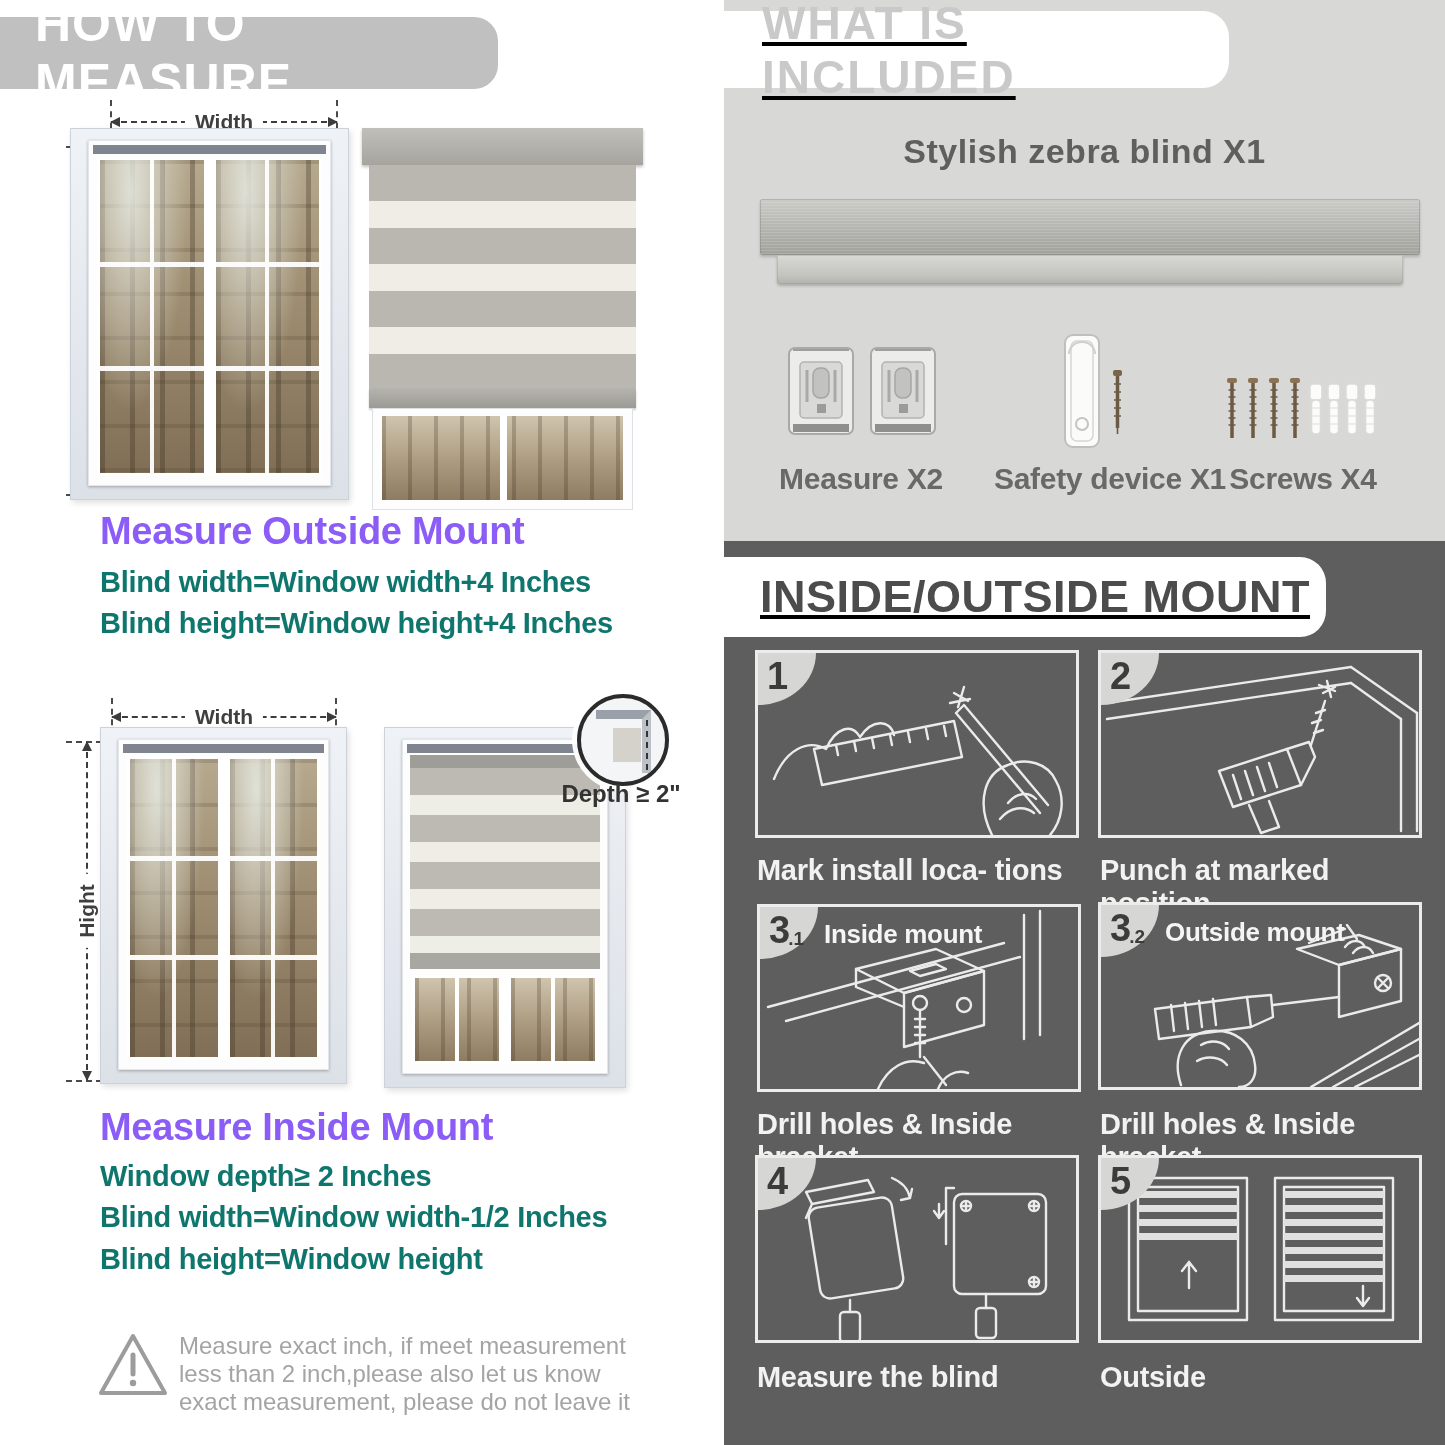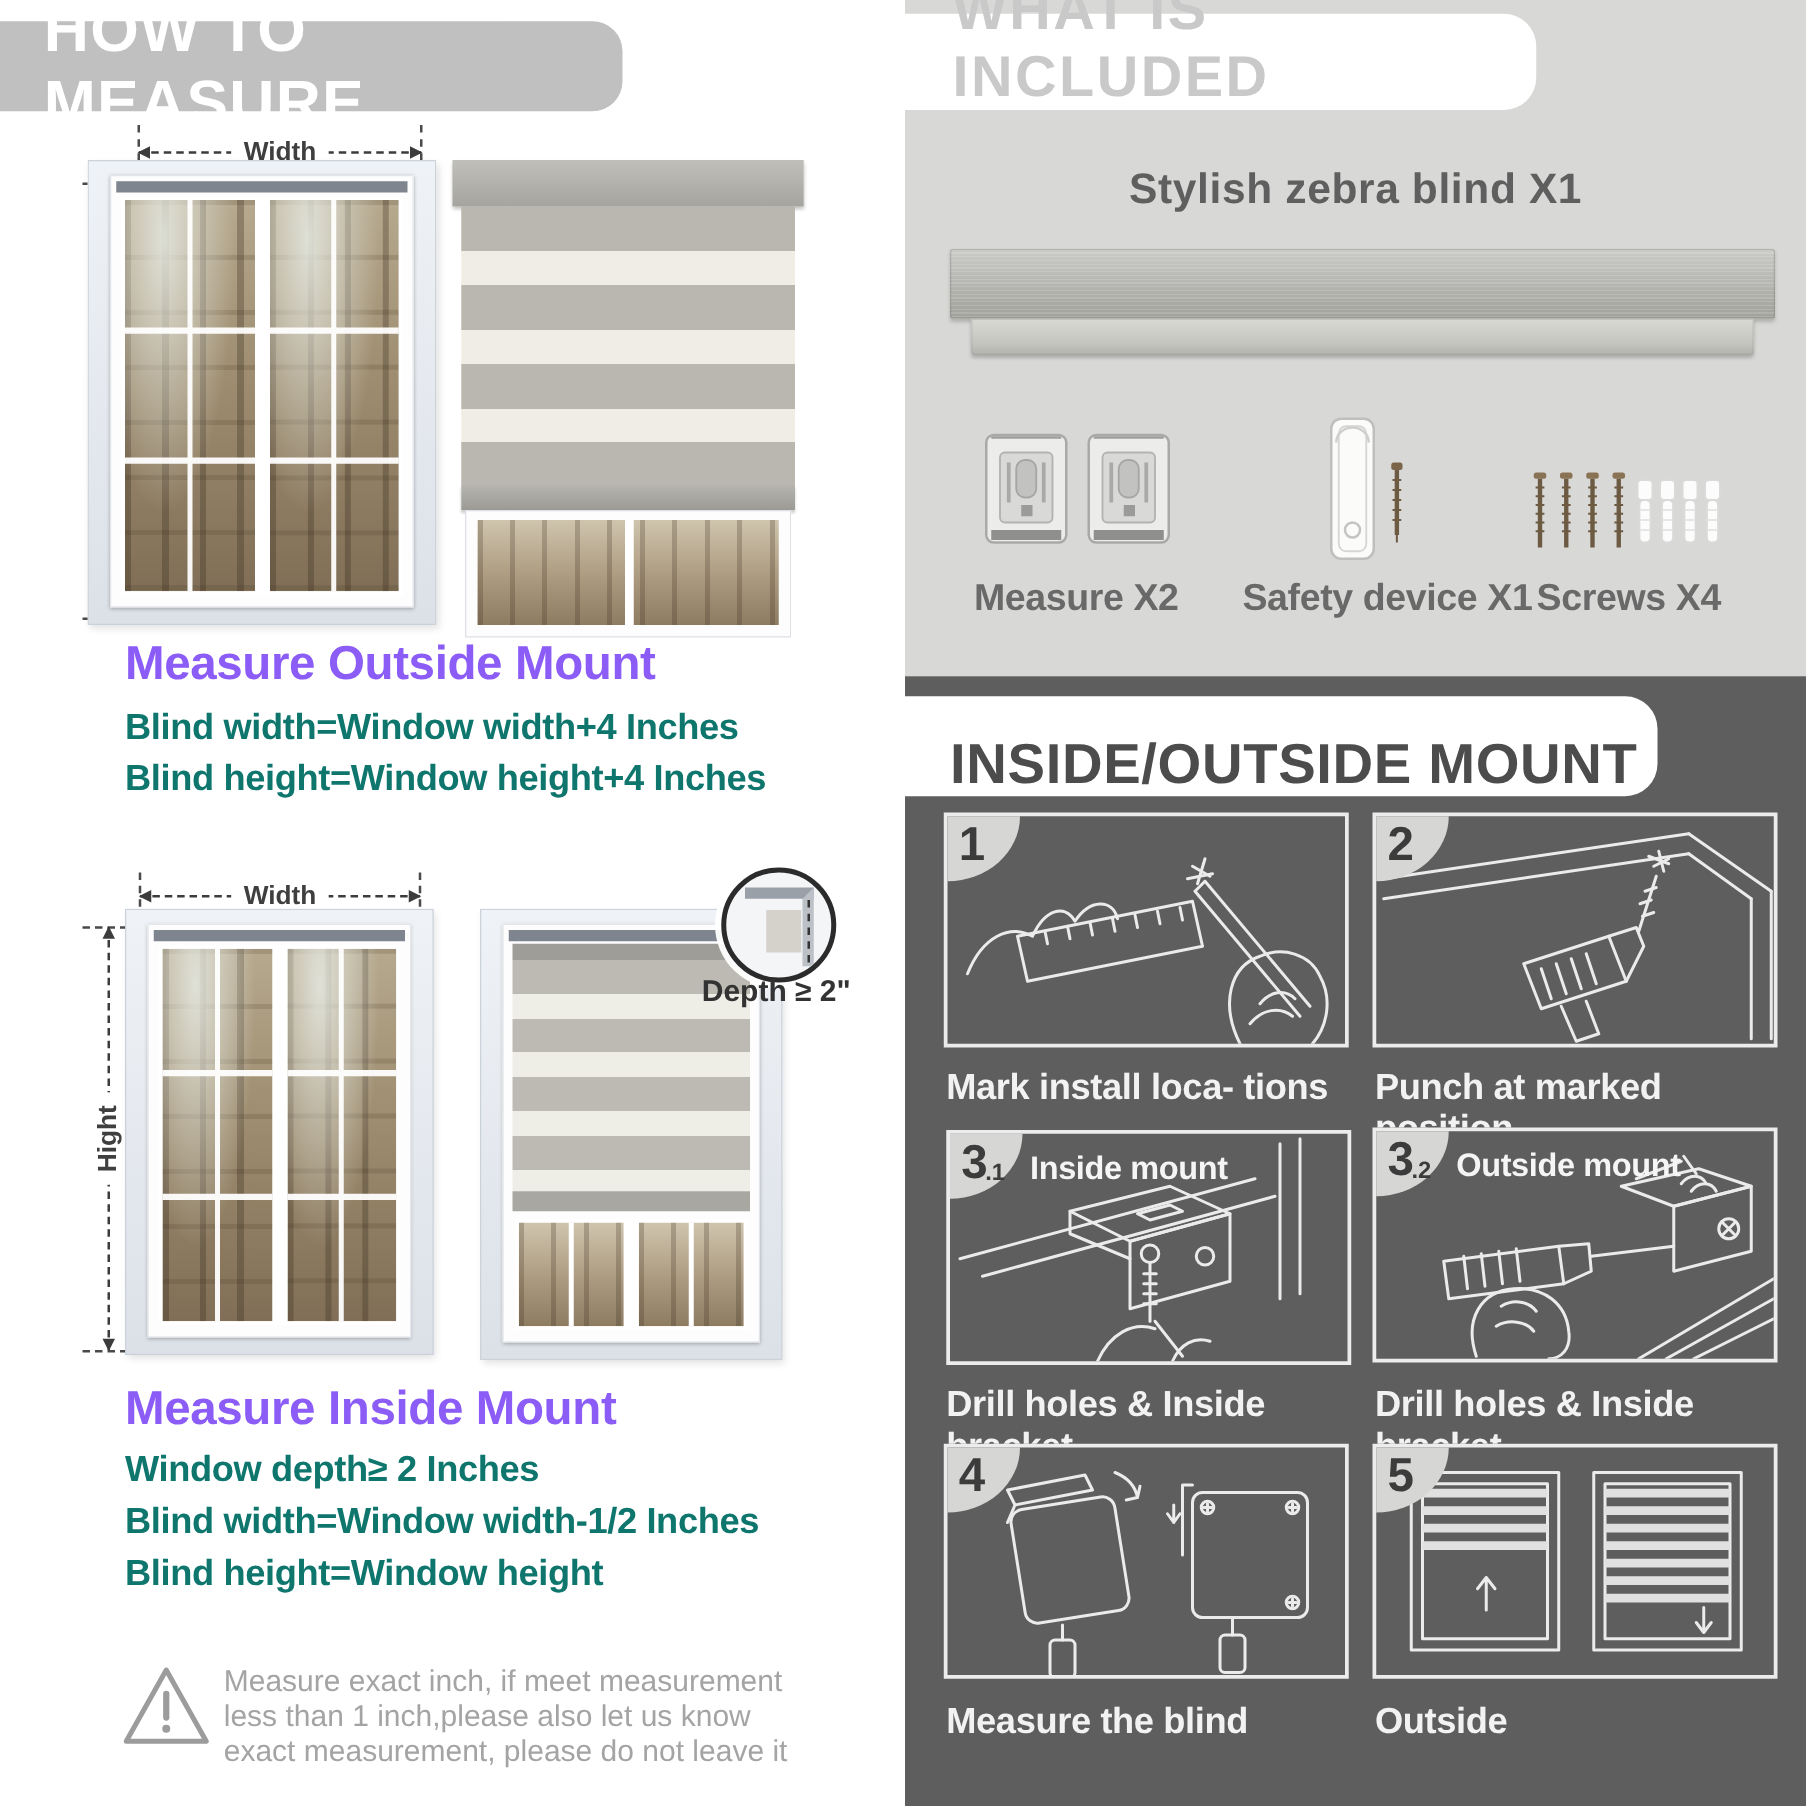--- a/index.html
+++ b/index.html
@@ -4,21 +4,21 @@
 <style>
   html,body{margin:0;padding:0;background:#ffffff;}
   #stage{position:relative;width:1445px;height:1445px;background:#ffffff;overflow:hidden;
          font-family:"Liberation Sans","DejaVu Sans",sans-serif;}
   .abs{position:absolute;}
 
   
   .pill-left{position:absolute;left:0;top:17px;width:498px;height:72px;background:#c0c0c0;
              border-radius:0 24px 24px 0;display:flex;align-items:center;}
   .pill-left span{color:#ffffff;font-weight:700;font-size:50px;letter-spacing:1px;padding-left:35px;}
-  .pill-white{position:absolute;background:#ffffff;border-radius:0 26px 26px 0;display:flex;align-items:flex-end;}
+  .pill-white{position:absolute;background:#ffffff;border-radius:0 26px 26px 0;display:flex;align-items:center;text-decoration:underline;}
   .pill-included{left:724px;top:11px;width:505px;height:77px;}
   .pill-included span{color:#c9c9c9;font-weight:700;font-size:46px;letter-spacing:2px;padding-left:38px;}
   .pill-mount{left:724px;top:557px;width:602px;height:80px;}
   .pill-mount span{color:#4c4c4c;font-weight:700;font-size:45px;letter-spacing:0.5px;padding-left:36px;}
 
   
   .included-bg{position:absolute;left:724px;top:0;width:721px;height:541px;background:#d8d8d6;}
   .dark-bg{position:absolute;left:724px;top:541px;width:721px;height:904px;background:#5e5e5e;}
   .product-label{position:absolute;left:724px;top:132px;width:721px;text-align:center;
                  font-weight:700;font-size:34px;color:#5f5f5f;letter-spacing:0.5px;}
@@ -226,21 +226,21 @@
     <div class="sec-title" style="left:100px;top:1106px">Measure Inside Mount</div>
     <div class="sec-line" style="left:100px;top:1160px">Window depth≥ 2 Inches</div>
     <div class="sec-line" style="left:100px;top:1201px">Blind width=Window width-1/2 Inches</div>
     <div class="sec-line" style="left:100px;top:1243px">Blind height=Window height</div>
 
     <svg class="abs" style="left:97px;top:1330px" width="72" height="70" viewBox="0 0 72 70">
       <path d="M36 6 L68 63 L4 63 Z" fill="none" stroke="#9c9c9c" stroke-width="4" stroke-linejoin="round"></path>
       <path d="M36 25 L36 44" stroke="#9c9c9c" stroke-width="5" stroke-linecap="round"></path>
       <circle cx="36" cy="53" r="3.2" fill="#9c9c9c"></circle>
     </svg>
-    <div class="warn-text">Measure exact inch, if meet measurement less than 1 inch,please also let us know exact measurement, please do not leave it</div>
+    <div class="warn-text">Measure exact inch, if meet measurement less than 2 inch,please also let us know exact measurement, please do not leave it</div>
   </section>
 
   <section>
     <div class="included-bg"></div>
     <div class="pill-white pill-included">
       <span>WHAT IS INCLUDED</span>
     </div>
     <div class="product-label">Stylish zebra blind X1</div>
 
     <div class="headrail"></div>

